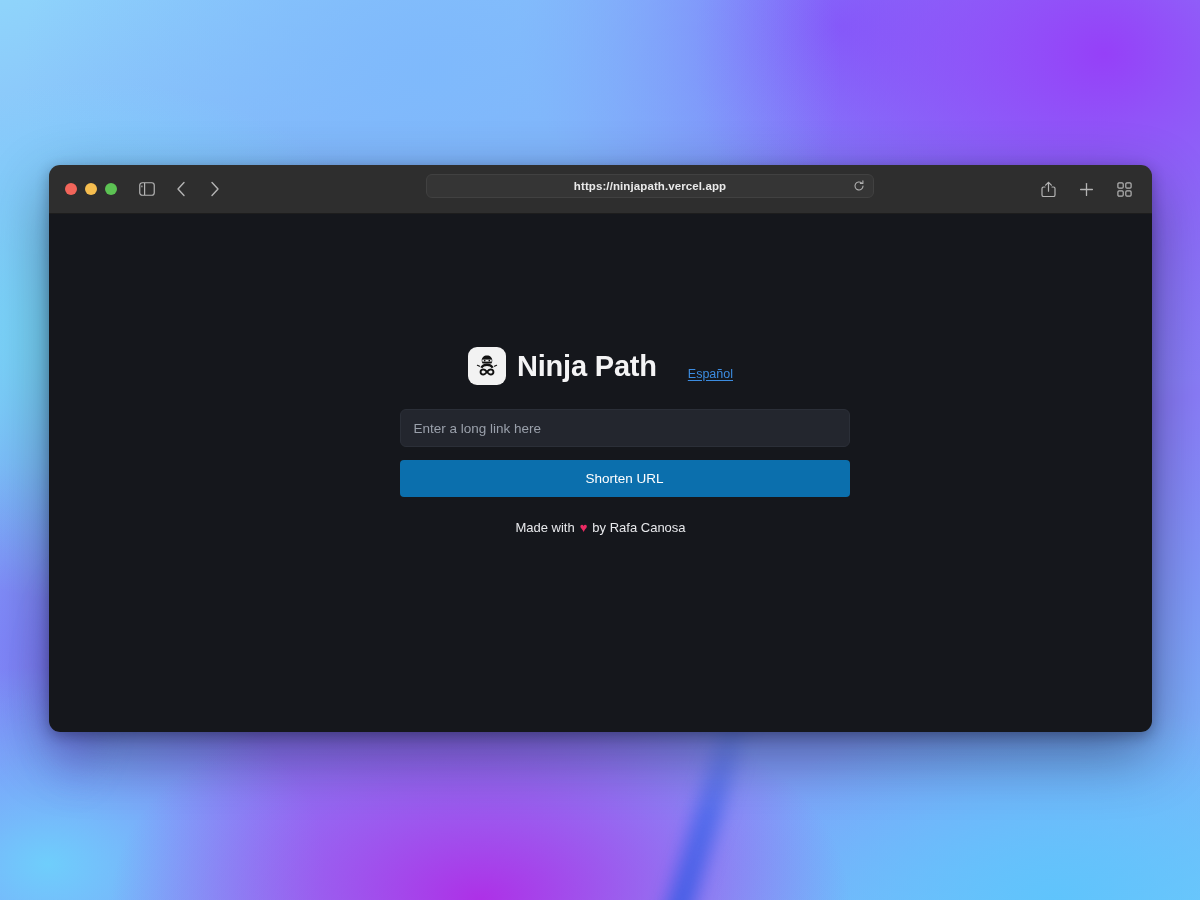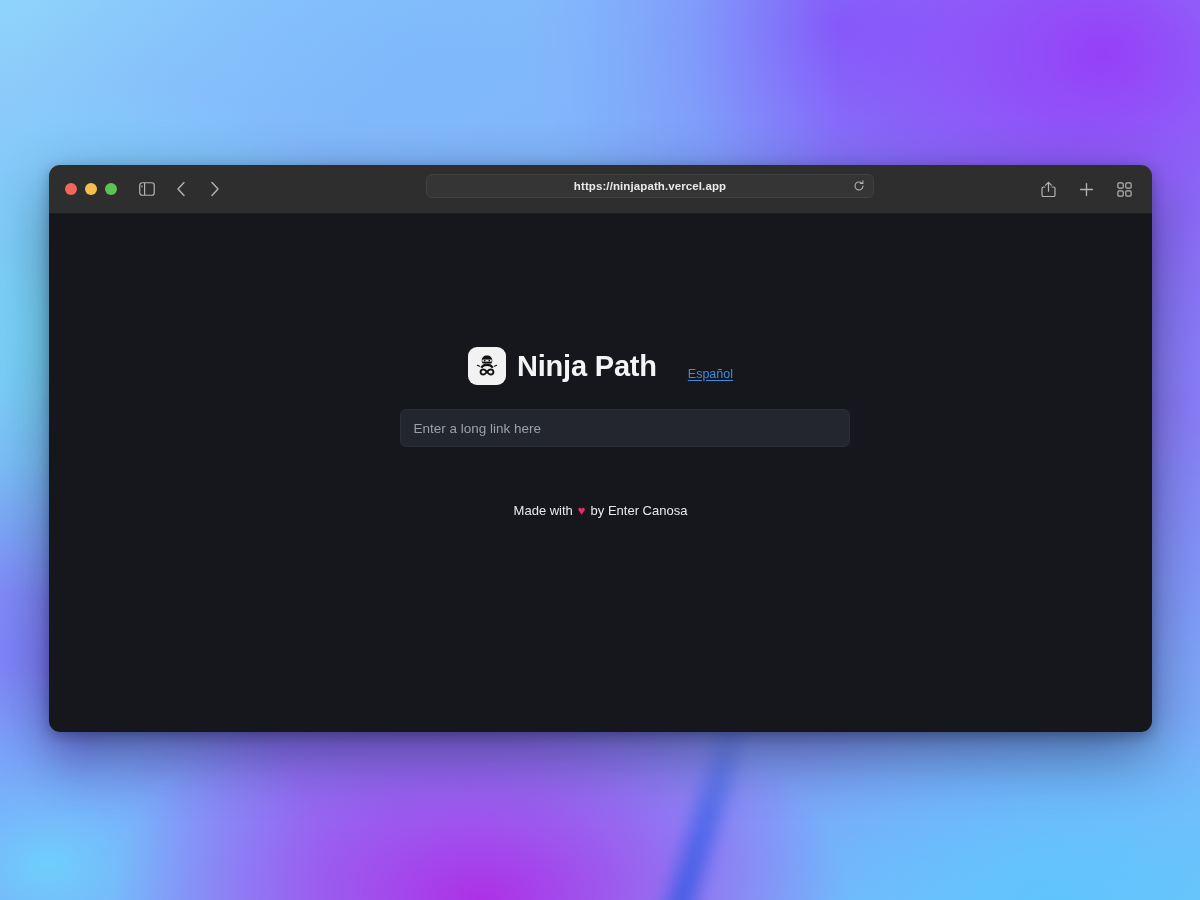--- a/index.html
+++ b/index.html
@@ -214,21 +214,21 @@
     background: #0b6fad;
     border: none;
     border-radius: 4px;
     color: #ffffff;
     font-family: "Liberation Sans", sans-serif;
     font-size: 13.5px;
     cursor: pointer;
   }
 
   .footer-credit {
-    margin-top: 56px;
+    margin-top: 23px;
     font-size: 13px;
     color: #e8e9ec;
     display: flex;
     align-items: center;
     gap: 5px;
   }
   .heart { color: #ec2a63; font-size: 13px; line-height: 1; }
 </style>
 </head>
 <body>
@@ -322,22 +322,23 @@
 
           <path d="M3.4 12.2l2.2 1.1M22.6 12.2l-2.2 1.1" stroke="#111111" stroke-width="1.1" stroke-linecap="round"></path>
         </svg>
       </div>
       <div class="brand-title">Ninja Path</div>
       <a class="lang-link" href="#">Español</a>
     </div>
 
     <div class="form-area">
       <input class="url-input" type="text" placeholder="Enter a long link here" style="">
+      <button class="shorten-button">Shorten URL</button>
     </div>
 
     <div class="footer-credit">
       <span>Made with</span>
       <span class="heart">♥</span>
-      <span>by Enter Canosa</span>
+      <span>by Rafa Canosa</span>
     </div>
 
   </div>
 </div>
 
 </body></html>

